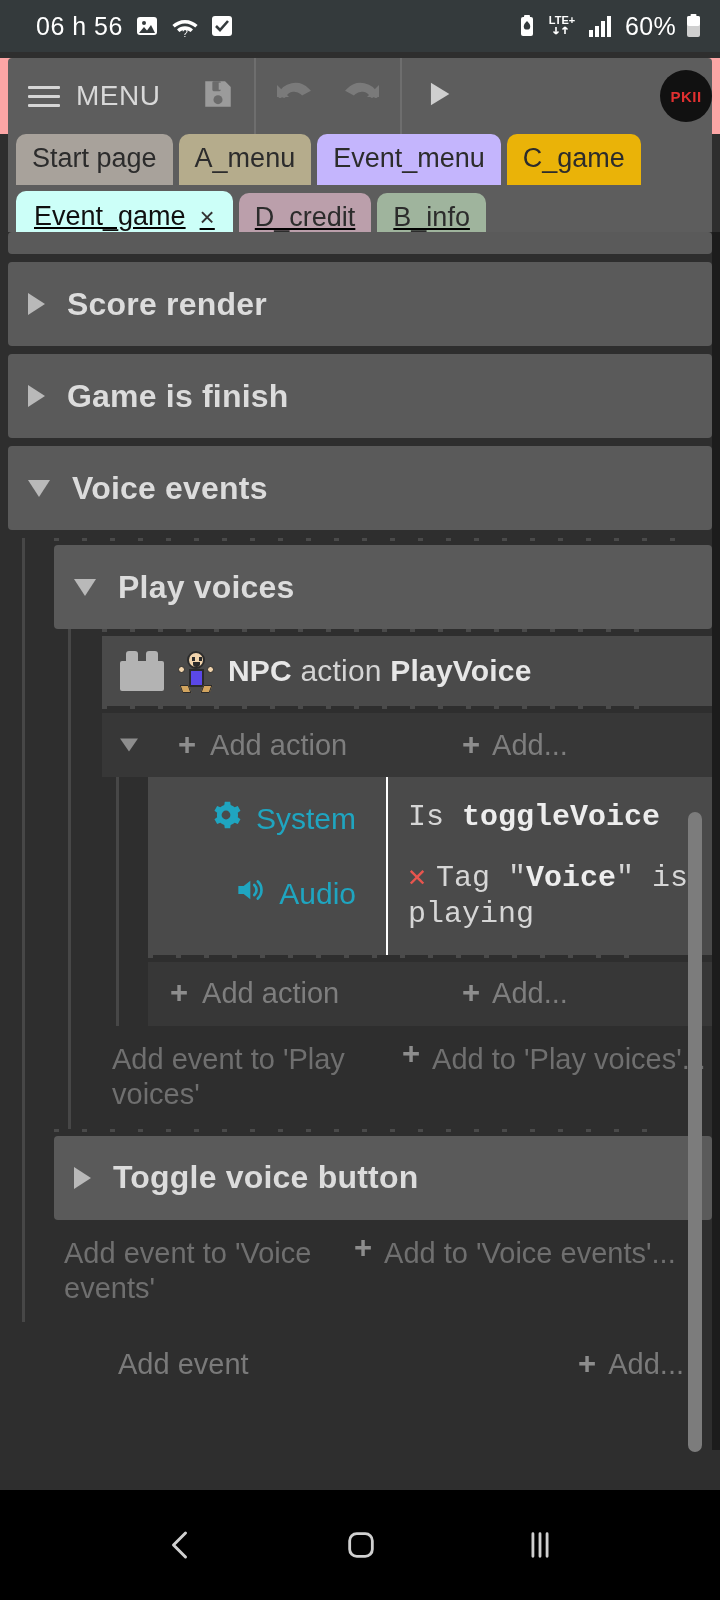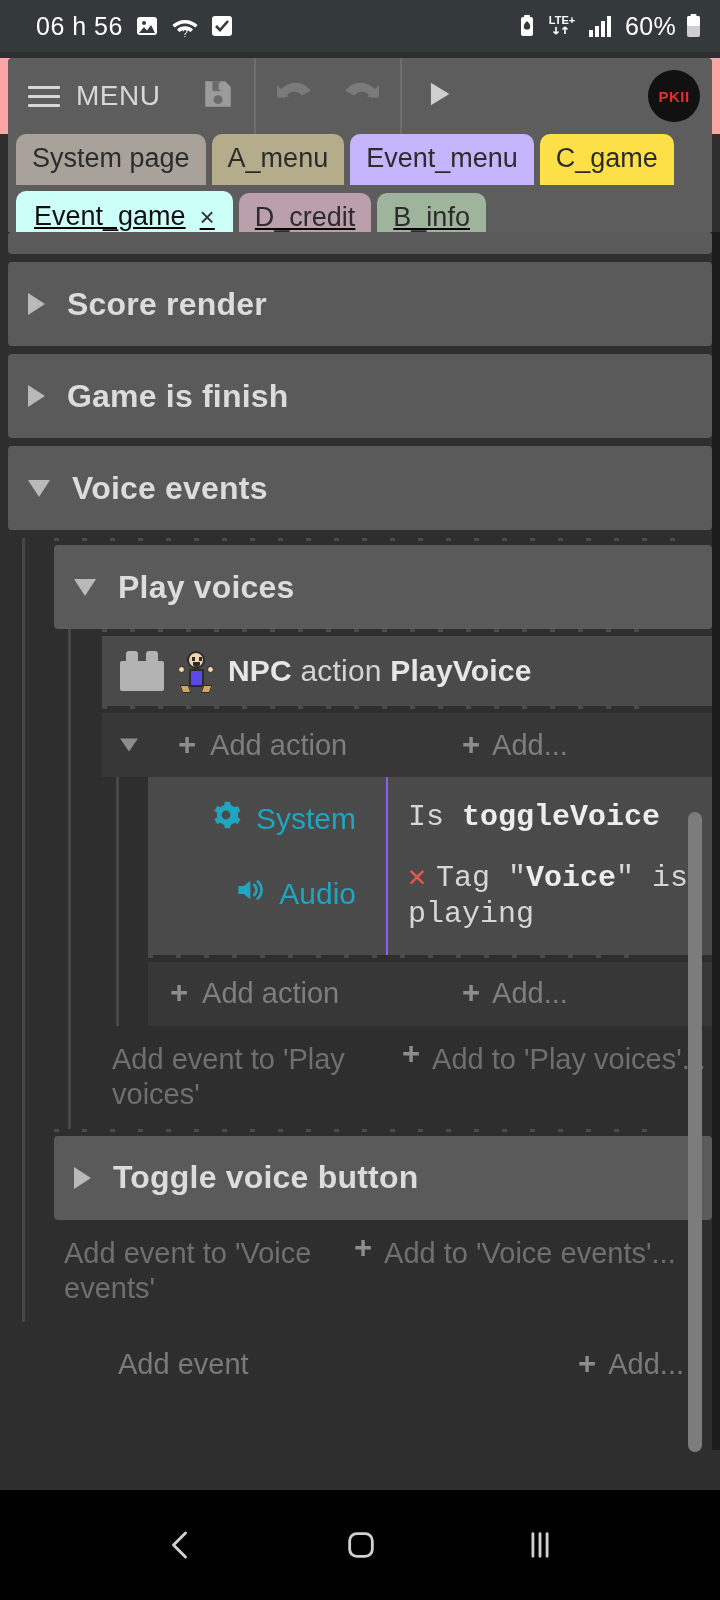--- a/index.html
+++ b/index.html
@@ -31,21 +31,21 @@
     background: #5d5d5d; border-radius: 4px 4px 0 0;
     display: flex; align-items: center;
   }
   .tb-menu { display: flex; align-items: center; gap: 16px; padding: 0 22px 0 20px; height: 100%; }
   .hamburger { width: 32px; display: flex; flex-direction: column; gap: 6px; }
   .hamburger i { display: block; height: 3px; background: #d6d6d6; border-radius: 1px; }
   .tb-menu-label { color: #d8d8d8; font-size: 28px; letter-spacing: .5px; }
   .tb-btn { width: 72px; height: 100%; display: flex; align-items: center; justify-content: center; }
   .tb-sep { width: 2px; height: 76px; background: #6e6e6e; }
   .logo-badge {
-    position: absolute; right: 12px; top: 50%; transform: translateY(-50%);
+    position: absolute; right: 0; top: 50%; transform: translateY(-50%);
     width: 52px; height: 52px; border-radius: 50%; background: #111;
     display: flex; align-items: center; justify-content: center;
     color: #e03030; font-size: 15px; font-weight: bold; letter-spacing: .5px;
   }
 
   
   .tabbar { background: #5d5d5d; margin: 0 8px; padding: 0 0 4px 0; }
   .tabrow { display: flex; gap: 6px; padding: 0 8px 0 8px; align-items: flex-end; }
   .tabrow + .tabrow { margin-top: 6px; text-decoration: underline; }
   .tab {
@@ -117,21 +117,21 @@
   }
   .addrow .left { flex: 1; display: flex; align-items: center; gap: 14px; padding-left: 22px; }
   .addrow .right { width: 250px; display: flex; align-items: center; gap: 12px; }
   .plus { color: #8d8d8d; font-size: 31px; line-height: 0.8; font-weight: bold; }
 
   .addrow.withtri { position: relative; padding-left: 54px; }
   .addrow.withtri > .tri { position: absolute; left: 18px; top: 50%; transform: translateY(-50%); }
 
   
   .condtable { display: flex; background: #4a4a4a; }
-  .cond-left { width: 240px; border-right: 2px solid #8b5cf6; padding: 10px 0; }
+  .cond-left { width: 240px; border-right: 2px solid #ffffff; padding: 10px 0; }
   .cond-right { flex: 1; padding: 10px 0; }
   .cond-obj {
     display: flex; align-items: center; justify-content: flex-end; gap: 14px;
     padding: 12px 30px 12px 0; font-size: 30px; color: #1fa5c0;
   }
   .cond-txt {
     padding: 12px 14px 12px 20px; font-size: 30px; color: #d6d6d6; line-height: 1.22; font-family: Liberation Mono, monospace;
   }
   .cond-txt b { font-weight: bold; color: #ededed; }
   .xmark { color: #e8554e; font-size: 30px; font-weight: bold; margin-right: 10px; }
@@ -269,29 +269,29 @@
       </div>
       <div class="logo-badge">
         <span>PKII</span>
       </div>
     </div>
   </div>
 
   <div class="tabbar">
     <div class="tabrow">
       <div class="tab" style="background:#a8a29b">
-        <span>System page</span>
+        <span>Start page</span>
       </div>
       <div class="tab" style="background:#b5ac8c">
         <span>A_menu</span>
       </div>
       <div class="tab" style="background:#c4b5fd">
         <span>Event_menu</span>
       </div>
-      <div class="tab" style="background:#fde047">
+      <div class="tab" style="background:#eab308">
         <span>C_game</span>
       </div>
     </div>
     <div class="tabrow">
       <div class="tab active" style="background:#ccfff8">
         <span>Event_game</span>
         <span class="closex">×</span>
       </div>
       <div class="tab" style="background:#bb9fab">
         <span>D_credit</span>

